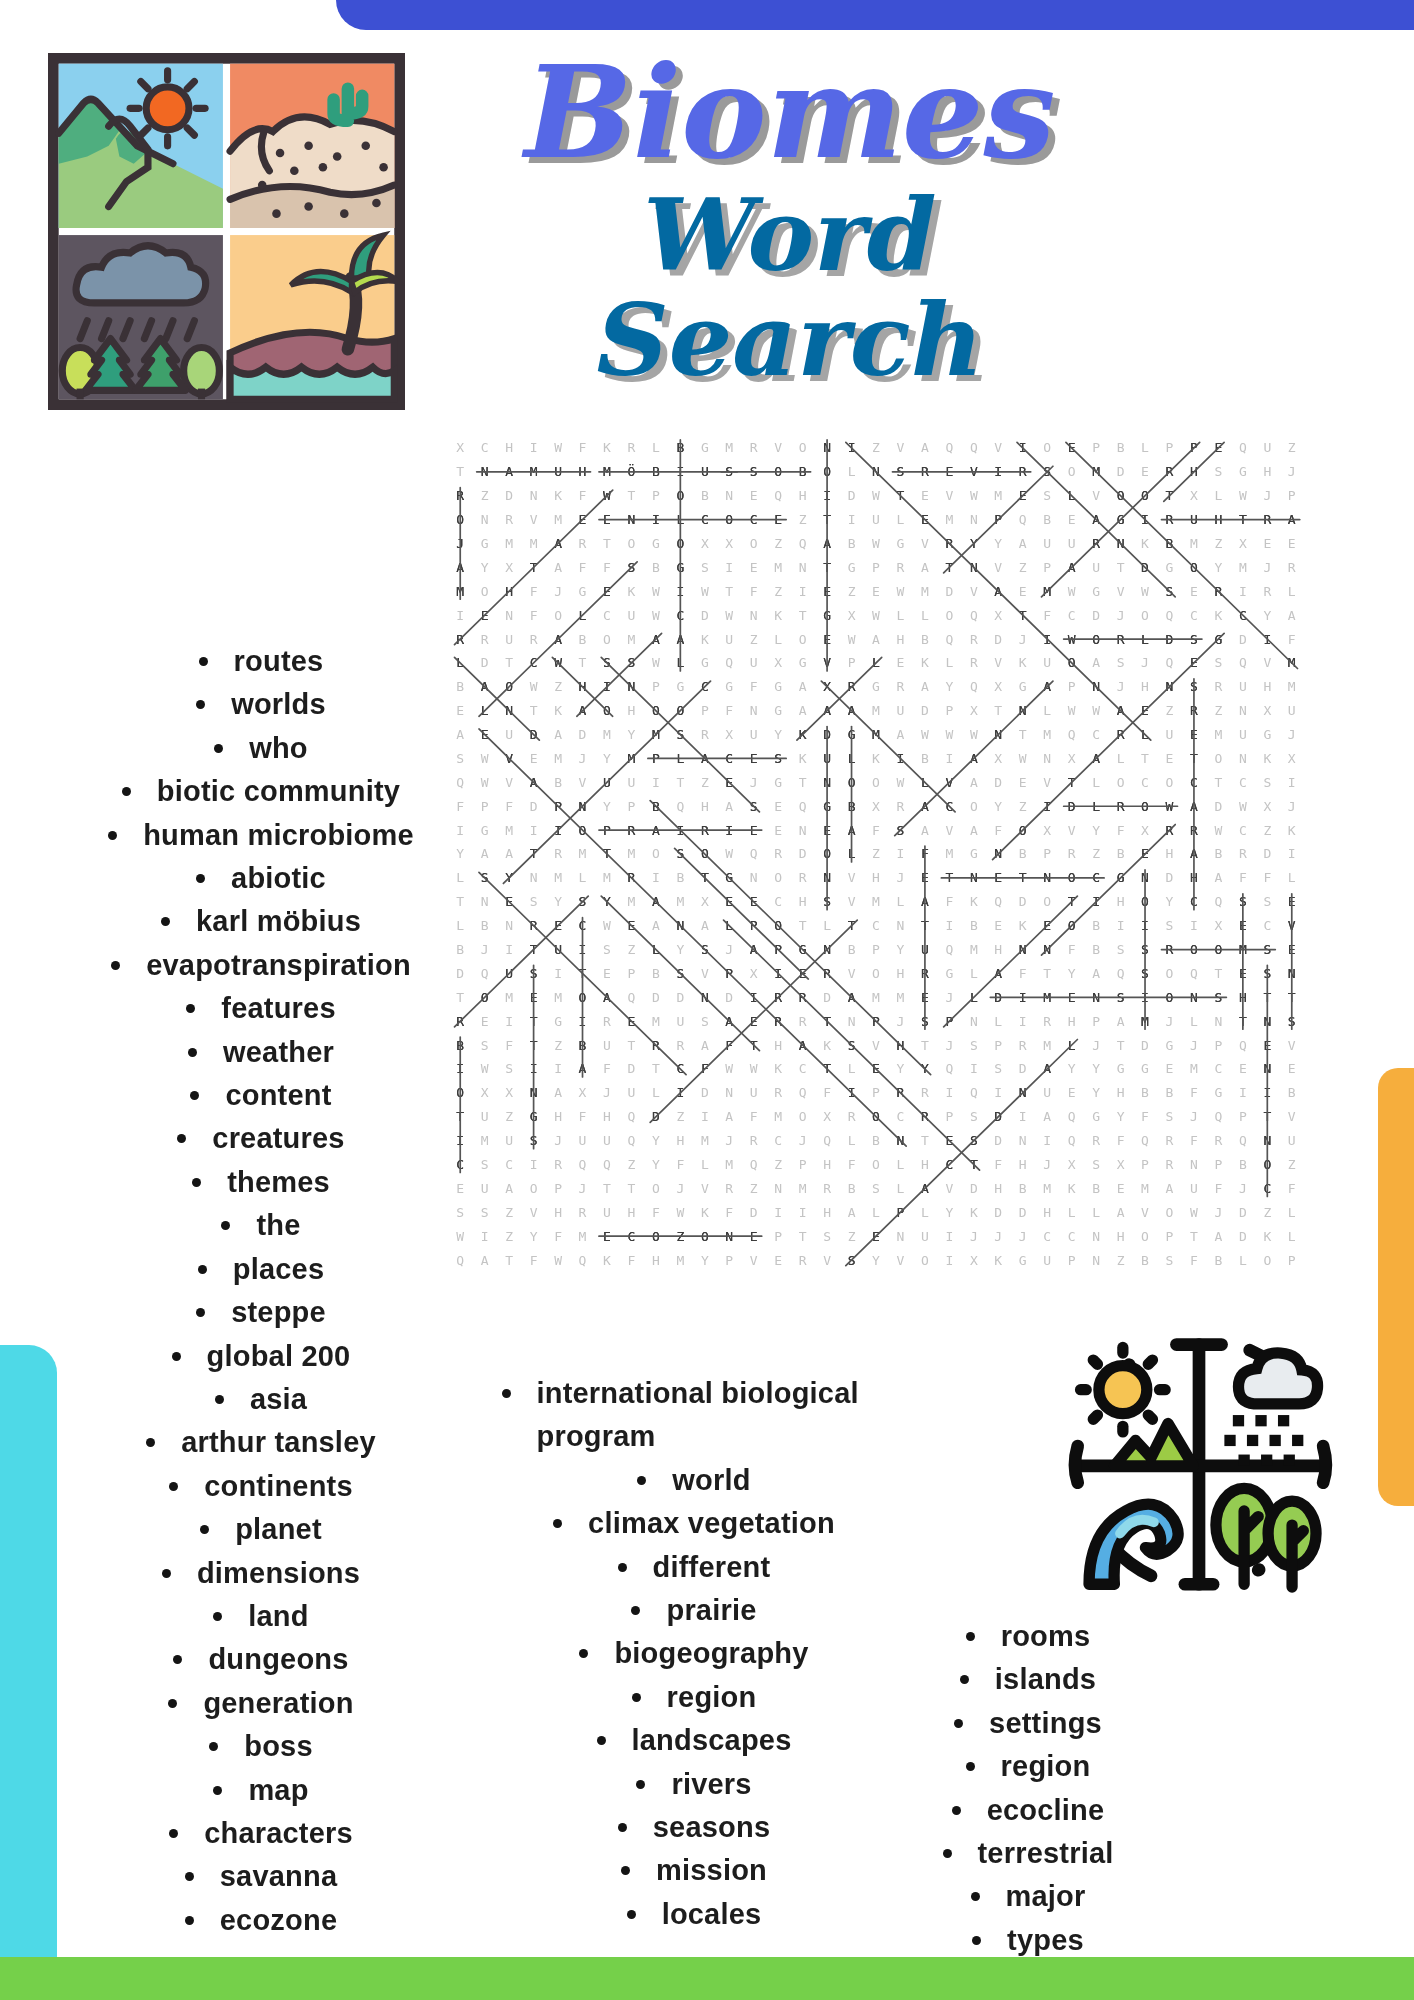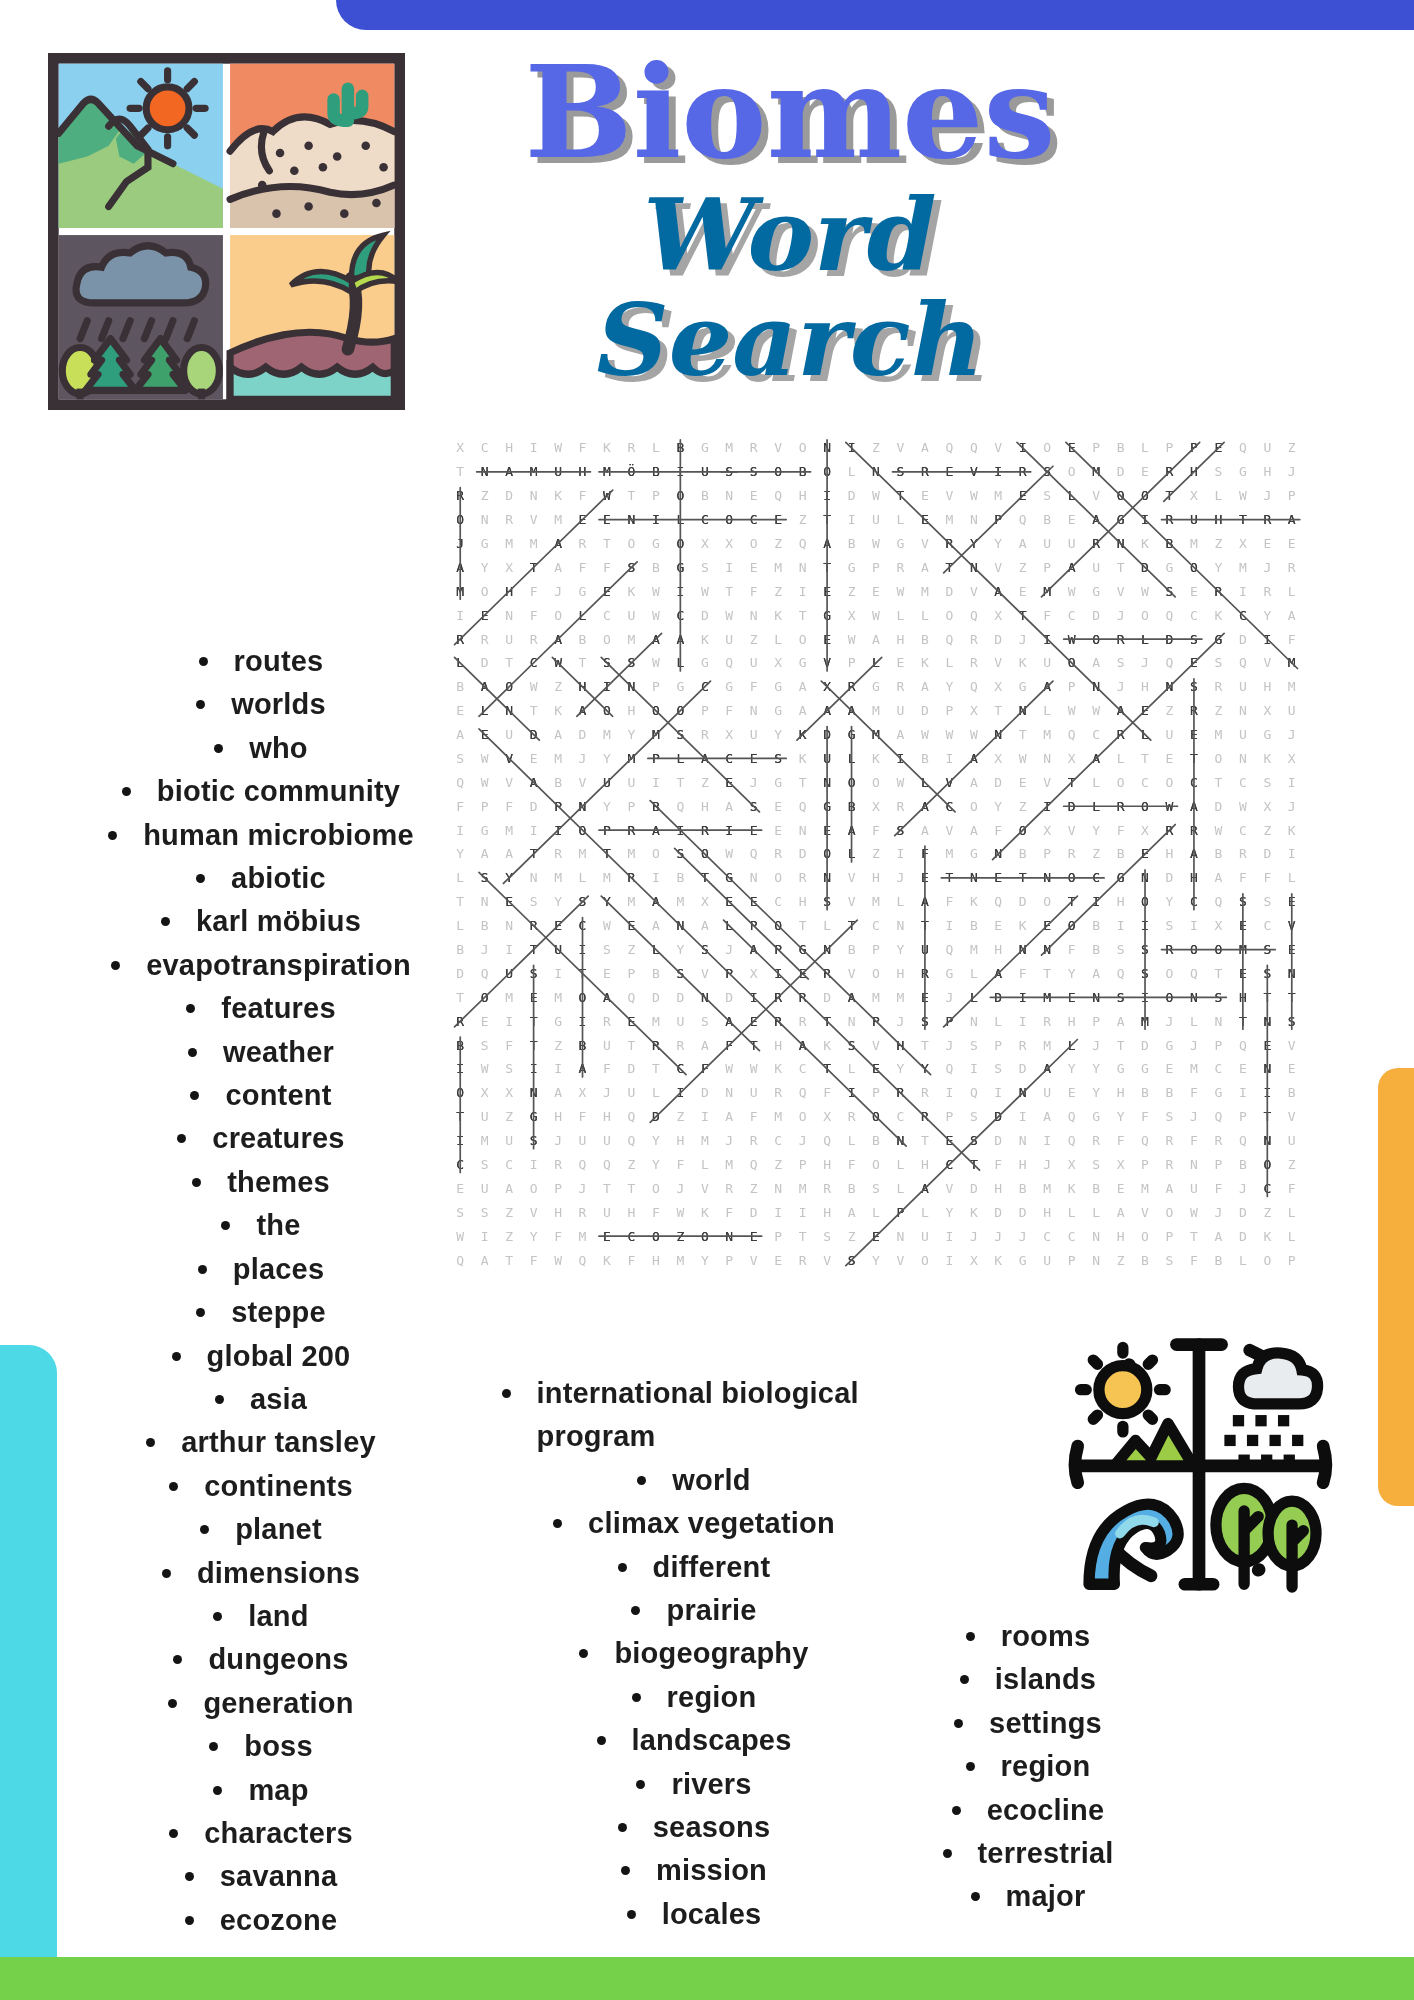--- a/index.html
+++ b/index.html
@@ -8,21 +8,21 @@
   
   .deco-top{position:absolute;top:0;right:0;width:1078px;height:30px;background:#3d50d3;
             border-bottom-left-radius:30px;}
   .deco-right{position:absolute;top:1068px;right:0;width:36px;height:438px;background:#f6ae3d;
             border-top-left-radius:20px;border-bottom-left-radius:20px;}
   .deco-left{position:absolute;top:1345px;left:0;width:57px;height:613px;background:#4ed9e7;
             border-top-right-radius:28px;}
   .deco-bottom{position:absolute;bottom:0;left:0;width:1414px;height:43px;background:#75d04a;}
   
   .title-block{position:absolute;left:470px;top:42px;width:640px;text-align:center;}
-  .title-main{font-family:"DejaVu Serif", serif;font-weight:bold;
+  .title-main{font-family:"DejaVu Serif", serif;font-style:italic;font-weight:bold;
               font-size:128px;line-height:1.1;color:#5668e6;margin:0;
               text-shadow:7px 6px 0 #9a9a9a;}
   .title-sub{font-family:"DejaVu Serif", serif;font-style:italic;font-weight:bold;
              font-size:100px;line-height:1.05;color:#0369a1;margin:0;
              text-shadow:7px 6px 0 #a5a5a5;}
   
   .collage{position:absolute;left:48px;top:50px;width:357px;height:363px;}
   
   .circle-icon{position:absolute;left:1058px;top:1322px;width:282px;height:282px;}
   
@@ -1624,20 +1624,24 @@
         <span class="txt">ecocline</span>
       </div>
       <div class="wli">
         <span class="dot"></span>
         <span class="txt">terrestrial</span>
       </div>
       <div class="wli">
         <span class="dot"></span>
         <span class="txt">major</span>
       </div>
+      <div class="wli">
+        <span class="dot"></span>
+        <span class="txt">types</span>
+      </div>
     </div>
 
   <div class="circle-icon">
     <svg viewBox="0 0 200 200" width="100%" height="100%">
       <g fill="none" stroke="#0d0d0d" stroke-width="9" stroke-linecap="round">
         <path d="M30 52 A86 86 0 0 1 64 22" stroke-dasharray="30 18"></path>
         <path d="M136 20 A86 86 0 0 1 172 50" stroke-dasharray="30 18"></path>
         <path d="M176 142 A86 86 0 0 1 142 176" stroke-dasharray="30 18"></path>
         <path d="M66 180 A86 86 0 0 1 30 148" stroke-dasharray="34 18"></path>
         <line x1="100" y1="16" x2="100" y2="186"></line>

